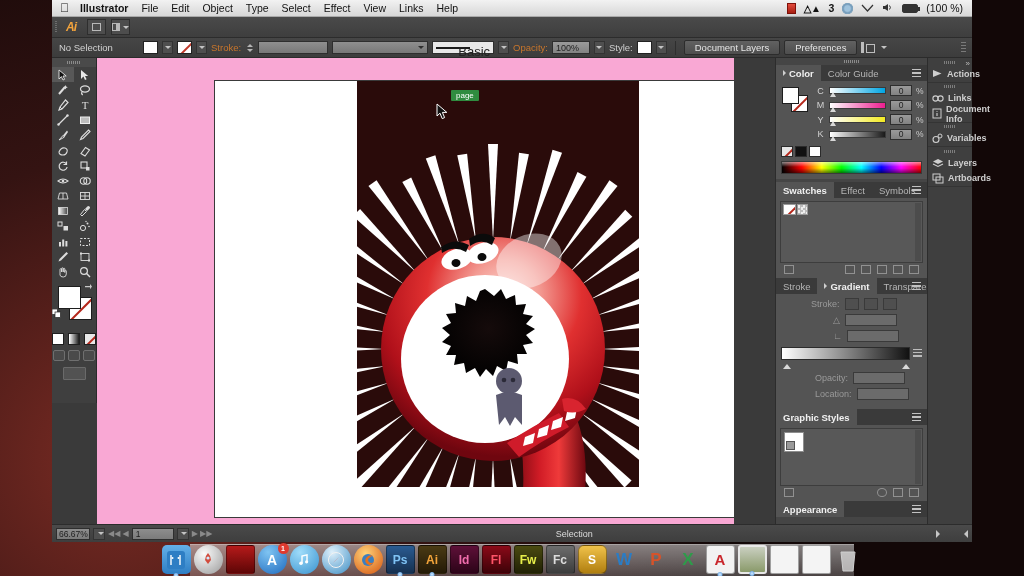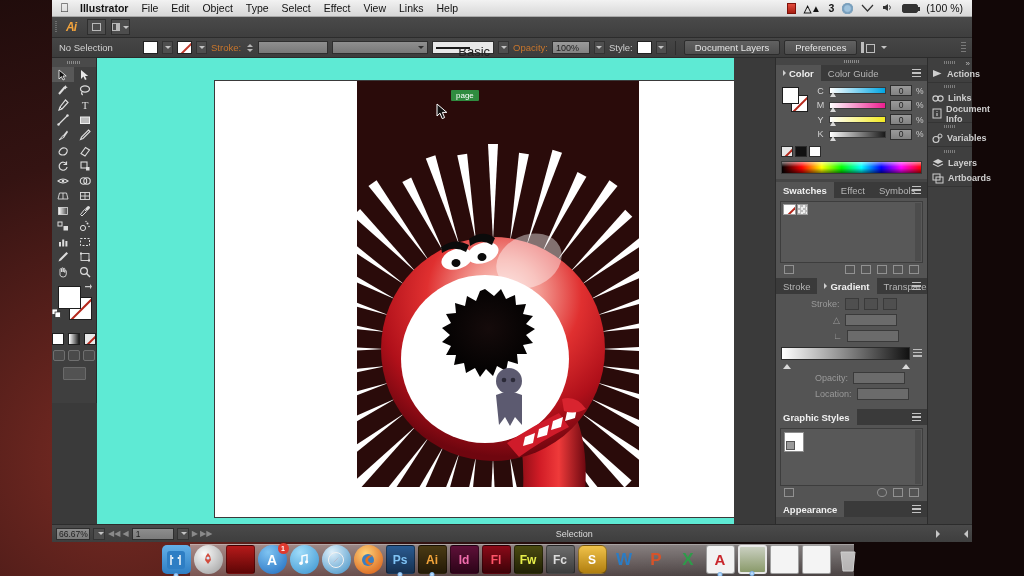--- a/index.html
+++ b/index.html
@@ -109,21 +109,21 @@
   .tb-modes { display:flex; justify-content:center; gap:4px; margin-top:2px; }
   .tb-modes .m { width:12px; height:12px; border:1px solid #1f1f1f; background:#fff; }
   .tb-modes .m.grad { background:linear-gradient(90deg,#fff,#1a1a1a); }
   .tb-modes .m.none { background:#e8e8e8; position:relative; overflow:hidden; }
   .tb-modes .m.none:after { content:""; position:absolute; left:-2px; top:5px; width:18px; height:1.5px; background:#b5271b; transform:rotate(-45deg); }
   .tb-draw { display:flex; justify-content:center; gap:3px; margin-top:5px; }
   .tb-draw .d { width:12px; height:11px; border:1px solid #6f6f6f; border-radius:2px; background:#4a4a4a; }
   .tb-scr { margin:6px auto 0; width:23px; height:13px; border:1px solid #6a6a6a; background:#525252; border-radius:1px; }
 
   
-  .docarea { position:absolute; left:45px; top:41px; right:238px; bottom:18px; background:#5eead4; overflow:hidden; }
+  .docarea { position:absolute; left:45px; top:41px; right:238px; bottom:18px; background:#f9a8d4; overflow:hidden; }
   .canvaswhite { position:absolute; left:118px; top:23px; width:566px; height:436px; background:#fff; box-shadow:0 0 0 1px #3a3a3a; }
   .artboard { position:absolute; left:142px; top:0px; width:282px; height:406px; background:#2a0b0a; overflow:hidden; }
   .pagetip { position:absolute; left:236px; top:9px; background:#2f8c3f; color:#fff; font-size:8px; padding:1px 5px; border-radius:1px; }
   .cursor { position:absolute; left:221px; top:22px; width:13px; height:17px; }
 
   
   .rightdock { position:absolute; right:45px; top:41px; width:152px; bottom:18px; background:#454545; border-left:1px solid #2c2c2c; }
   .icondock { position:absolute; right:0; top:41px; width:45px; bottom:18px; background:#3f3f3f; border-left:1px solid #2c2c2c; }
 
   .pnl-grip { height:7px; display:flex; align-items:center; justify-content:center; }

